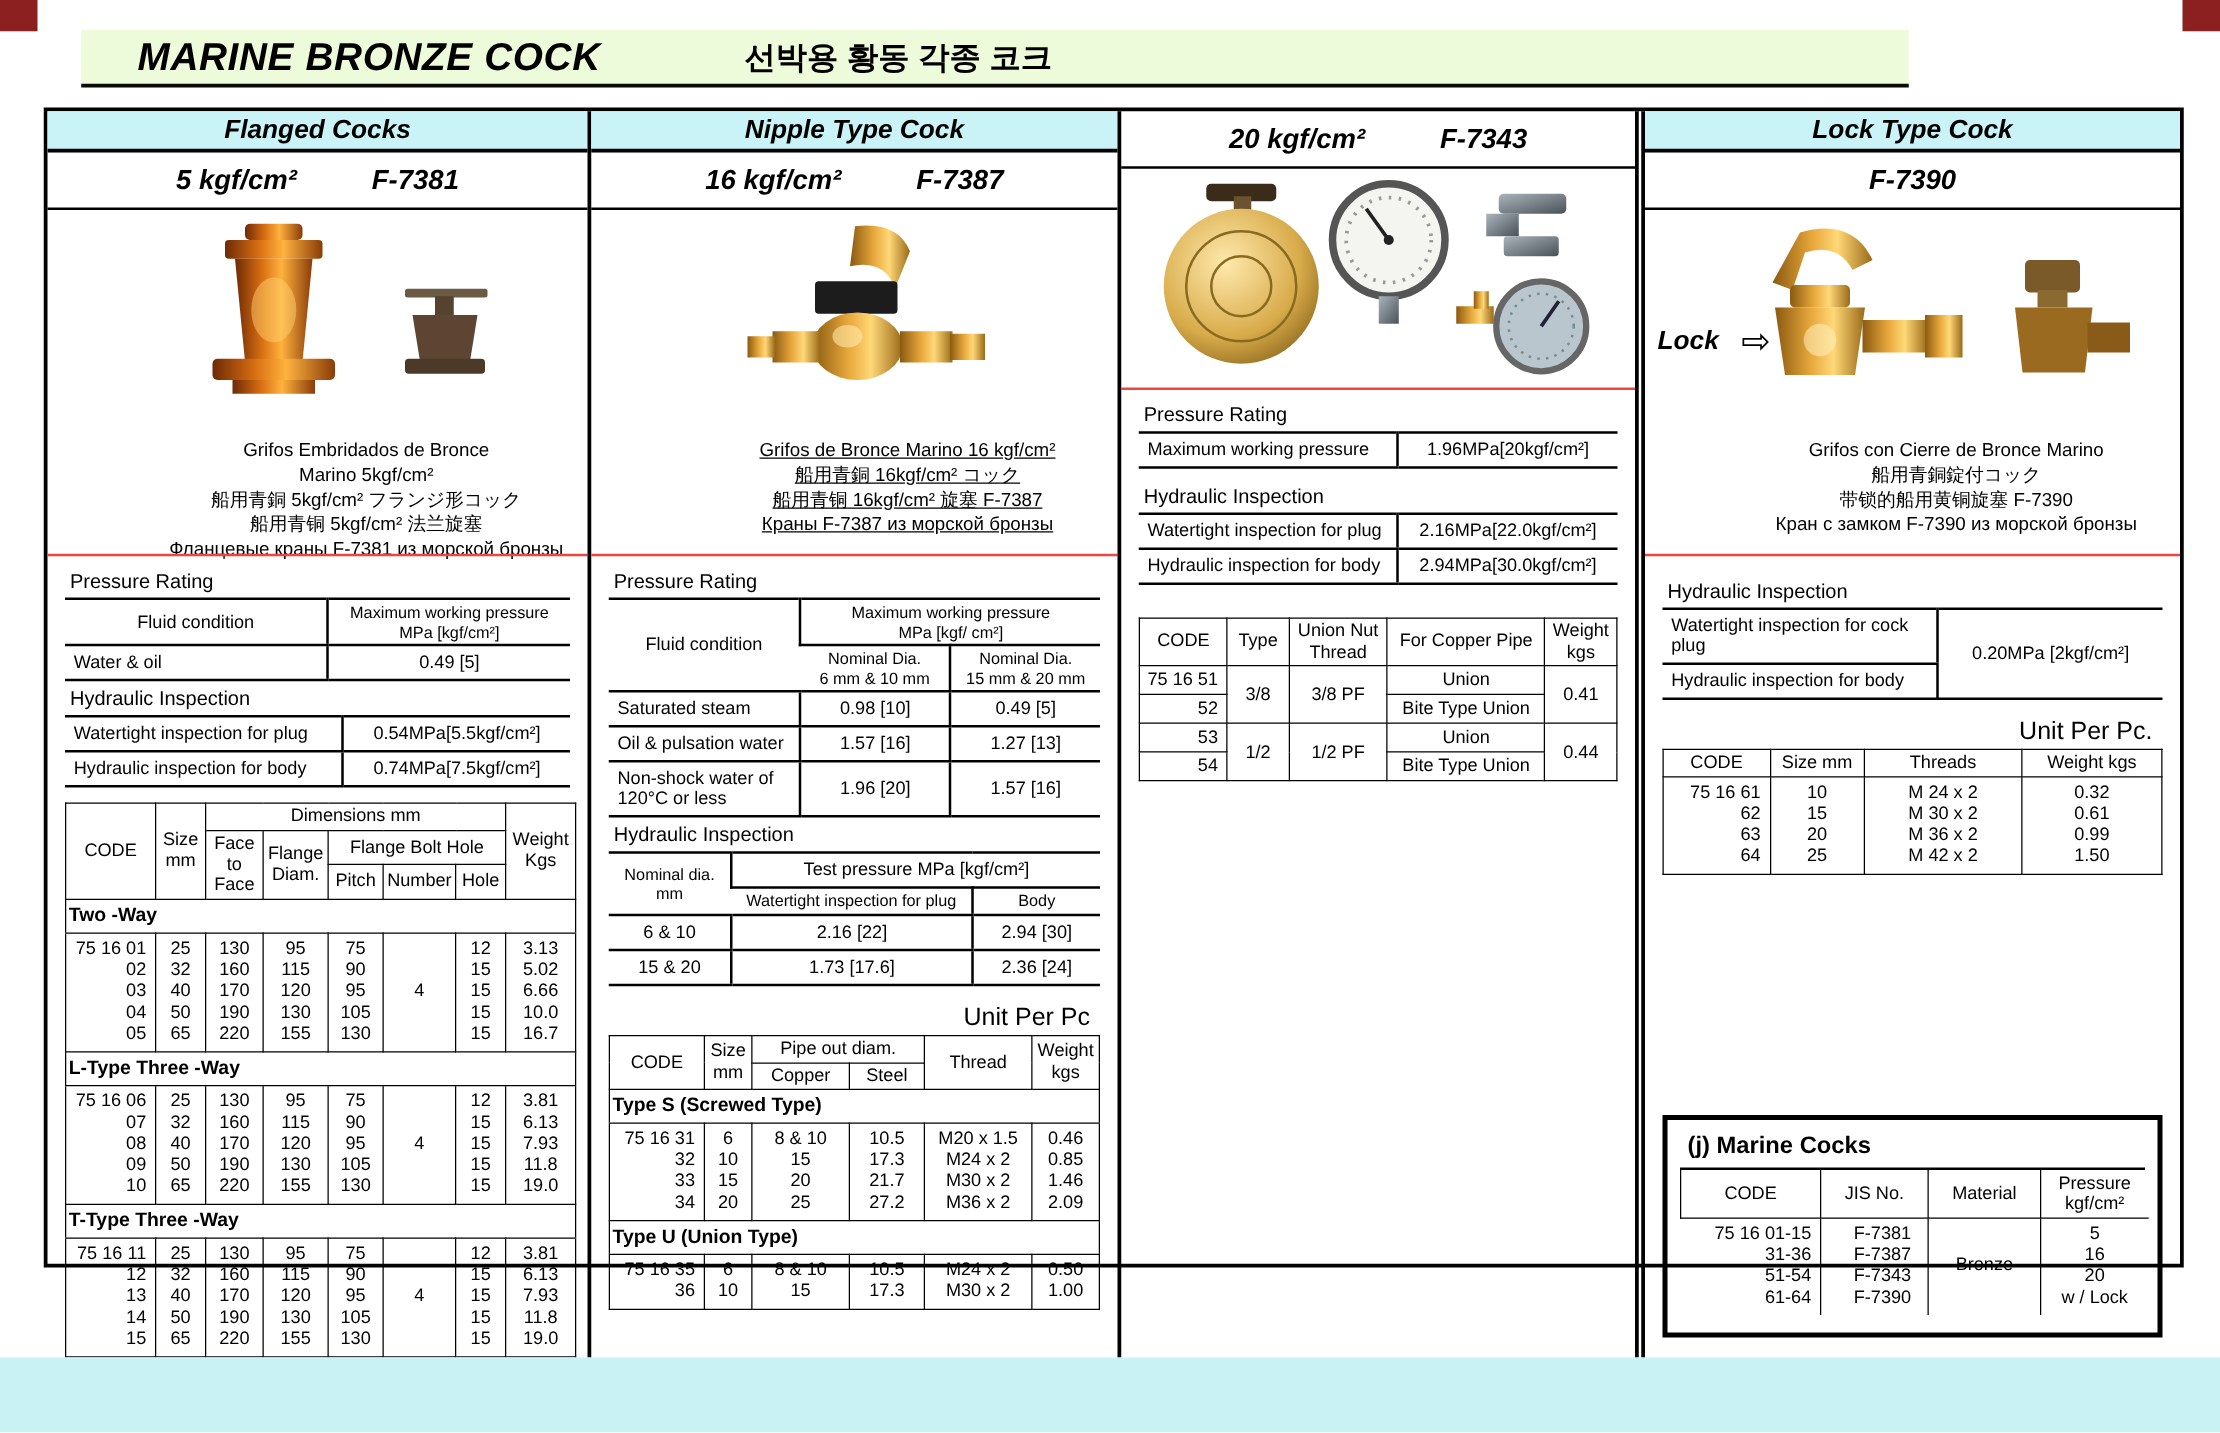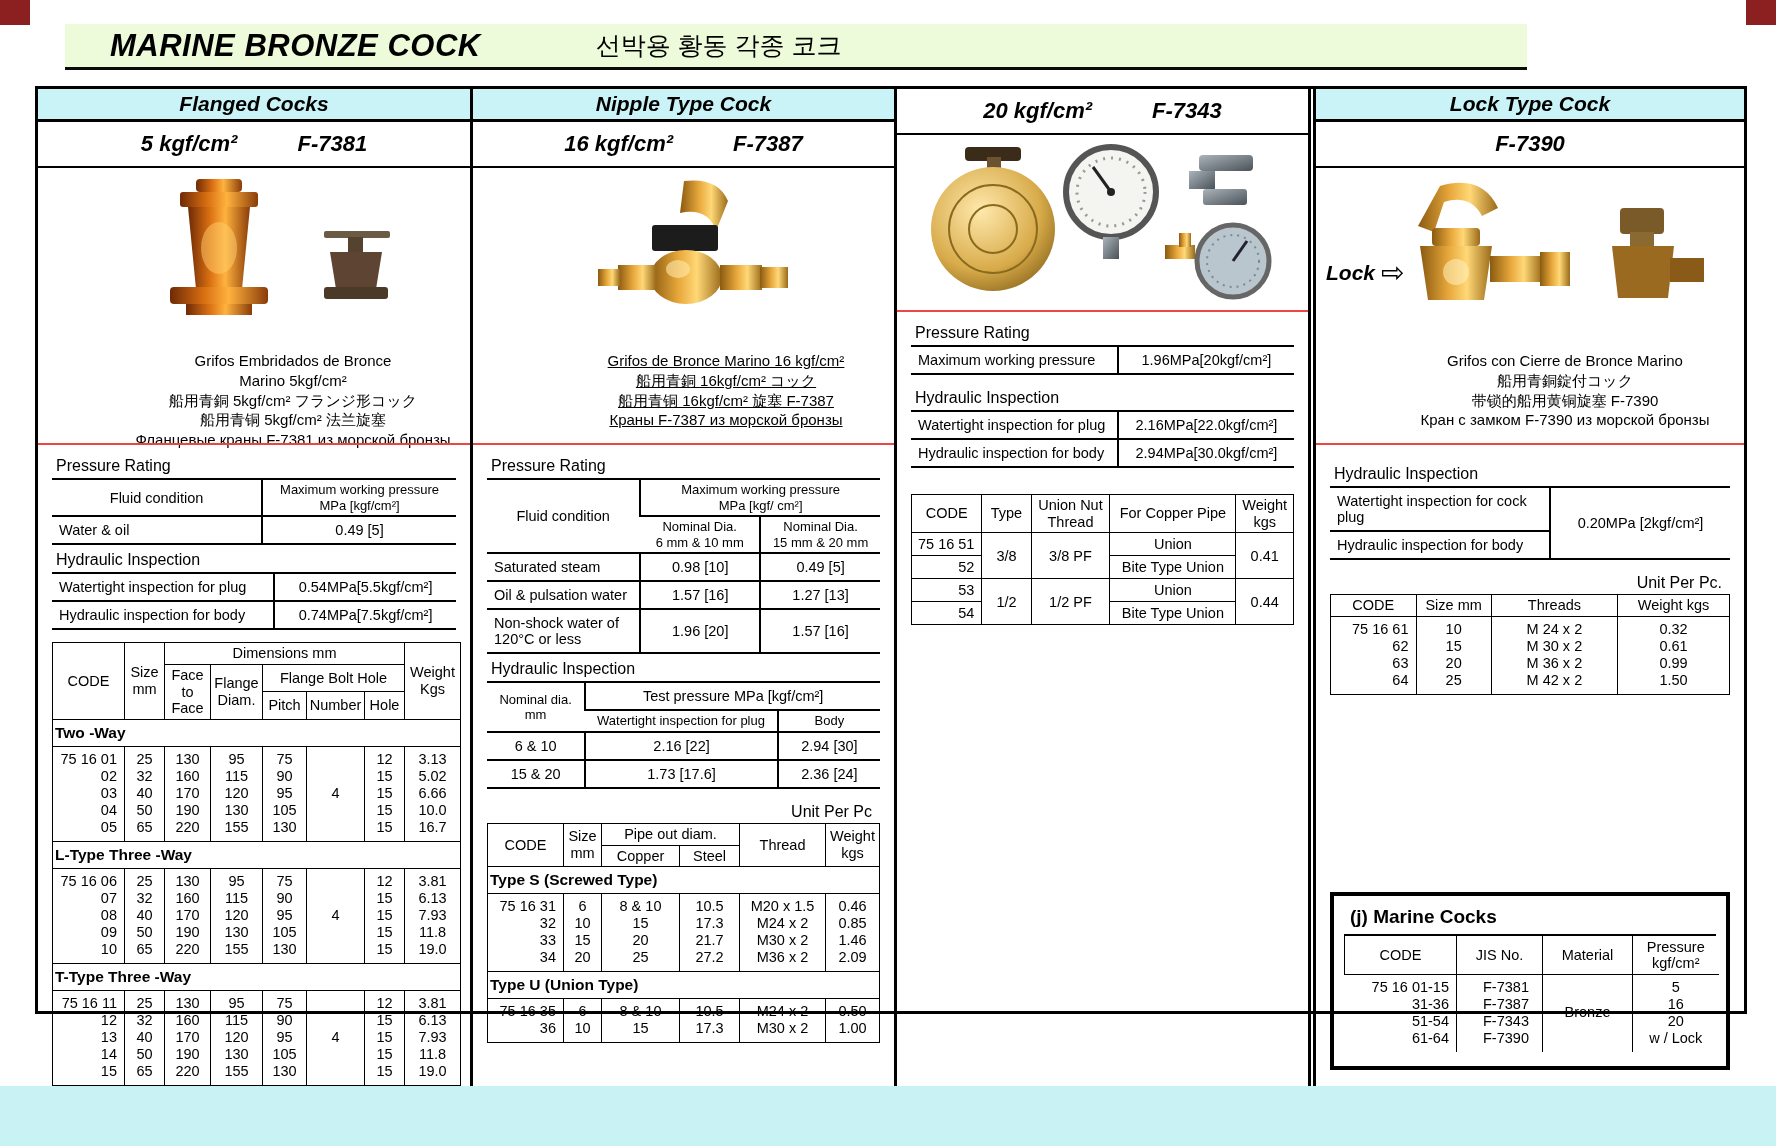--- a/index.html
+++ b/index.html
@@ -5,21 +5,21 @@
   * { margin:0; padding:0; box-sizing:border-box; }
   html,body { width:1776px; height:1146px; }
   body { background:#fff; font-family:"Liberation Sans", sans-serif; color:#000; position:relative; overflow:hidden; }
 
   .corner { position:absolute; top:0; width:30px; height:25px; background:#8c1f1f; }
   .corner.left { left:0; } .corner.right { right:0; }
 
   .title-band { position:absolute; left:65px; top:24px; width:1462px; height:46px;
     background:#eefbda; border-bottom:3px solid #0a0a0a; display:flex; align-items:center; padding-left:45px; }
   .title-en { font-size:31px; font-weight:bold; font-style:italic; letter-spacing:.5px; }
-  .title-ko { font-size:25px; font-weight:normal; margin-left:115px; }
+  .title-ko { font-size:25px; font-weight:bold; margin-left:115px; }
 
   .main { position:absolute; left:35px; top:86px; width:1712px; height:928px;
     border:3px solid #000; display:grid; grid-template-columns:432px 424px 414px 1fr; background:#fff; }
   .col { display:flex; flex-direction:column; min-width:0; }
   .col + .col { border-left:3px solid #000; }
   .col.lockcol { border-left:8px double #000; }
 
   .col-header { height:33px; background:#c9f3f6; display:flex; align-items:center; justify-content:center;
     font-size:21px; font-weight:bold; font-style:italic; border-bottom:3px solid #000; flex:none; }
   .col-sub { height:46px; display:flex; align-items:center; justify-content:center; gap:60px;
@@ -27,21 +27,21 @@
   .photo { height:175px; flex:none; position:relative; display:flex; align-items:center; justify-content:center; overflow:hidden; }
   .desc { height:100px; flex:none; font-size:15px; line-height:1.32; padding-top:8px;text-align:center; }
   .desc.d1 { padding-left:78px; }
   .desc.d2 { padding-left:85px;text-decoration:underline; }
   .desc.d3 { padding-left:30px; }
   .desc.d4 { padding-left:70px; }
   .tables { flex:1 1 auto; border-top:2px solid #ef4444; padding:6px 14px 0 14px; overflow:hidden; }
   .tables.flexcol { display:flex; flex-direction:column; }
 
   .sec-label { font-size:16px; margin:6px 0 3px 4px; }
-  .unit-label { font-size:16px; text-align:right; margin:14px 8px 2px 0; }
+  .unit-label { font-size:20px; text-align:right; margin:14px 8px 2px 0; }
 
   table.t { border-collapse:collapse; width:100%; table-layout:fixed; }
   .t th, .t td { font-weight:normal; text-align:center; padding:3px 4px; font-size:14.5px; }
 
   
   .t.open { border-top:2px solid #000; }
   .t.open th, .t.open td { border-bottom:2px solid #000; padding:5px 4px; }
   .t.open td + td, .t.open th + th { border-left:2px solid #000; }
   .t.open .small { font-size:13px; line-height:1.2; padding:2px; }
 
@@ -53,21 +53,21 @@
   .vals td { vertical-align:top; line-height:17px; padding-top:4px; padding-bottom:5px; }
   .code { font-weight:bold; text-align:right !important; padding-right:7px !important; }
   .left { text-align:left !important; padding-left:7px !important; }
   .midv { vertical-align:middle !important; }
   .jis { text-align:left !important; padding-left:26px !important; }
 
   .marine-box { border:4px solid #000; margin-top:auto; margin-bottom:16px; padding:8px 10px 14px 10px; }
   .marine-title { font-size:19px; font-weight:bold; border-bottom:2px solid #000; padding:2px 0 6px 6px; margin-bottom:0; }
 
   .lock-label { position:absolute; left:10px; top:88px; font-size:21px; font-weight:bold; font-style:italic;
-    display:flex; align-items:center; gap:6px; }
+    display:flex; align-items:center; gap:18px; }
   .lock-arrow { font-size:28px; font-style:normal; font-weight:normal; }
 
   .watermark { position:absolute; left:540px; top:380px; font-size:92px; font-weight:bold;
     color:rgba(120,145,155,0.16); transform:rotate(-28deg); letter-spacing:14px; pointer-events:none; }
 
   .footer-band { position:absolute; left:0; top:1086px; width:1776px; height:60px; background:#c9f2f5; }
 </style>
 </head>
 <body>
 

